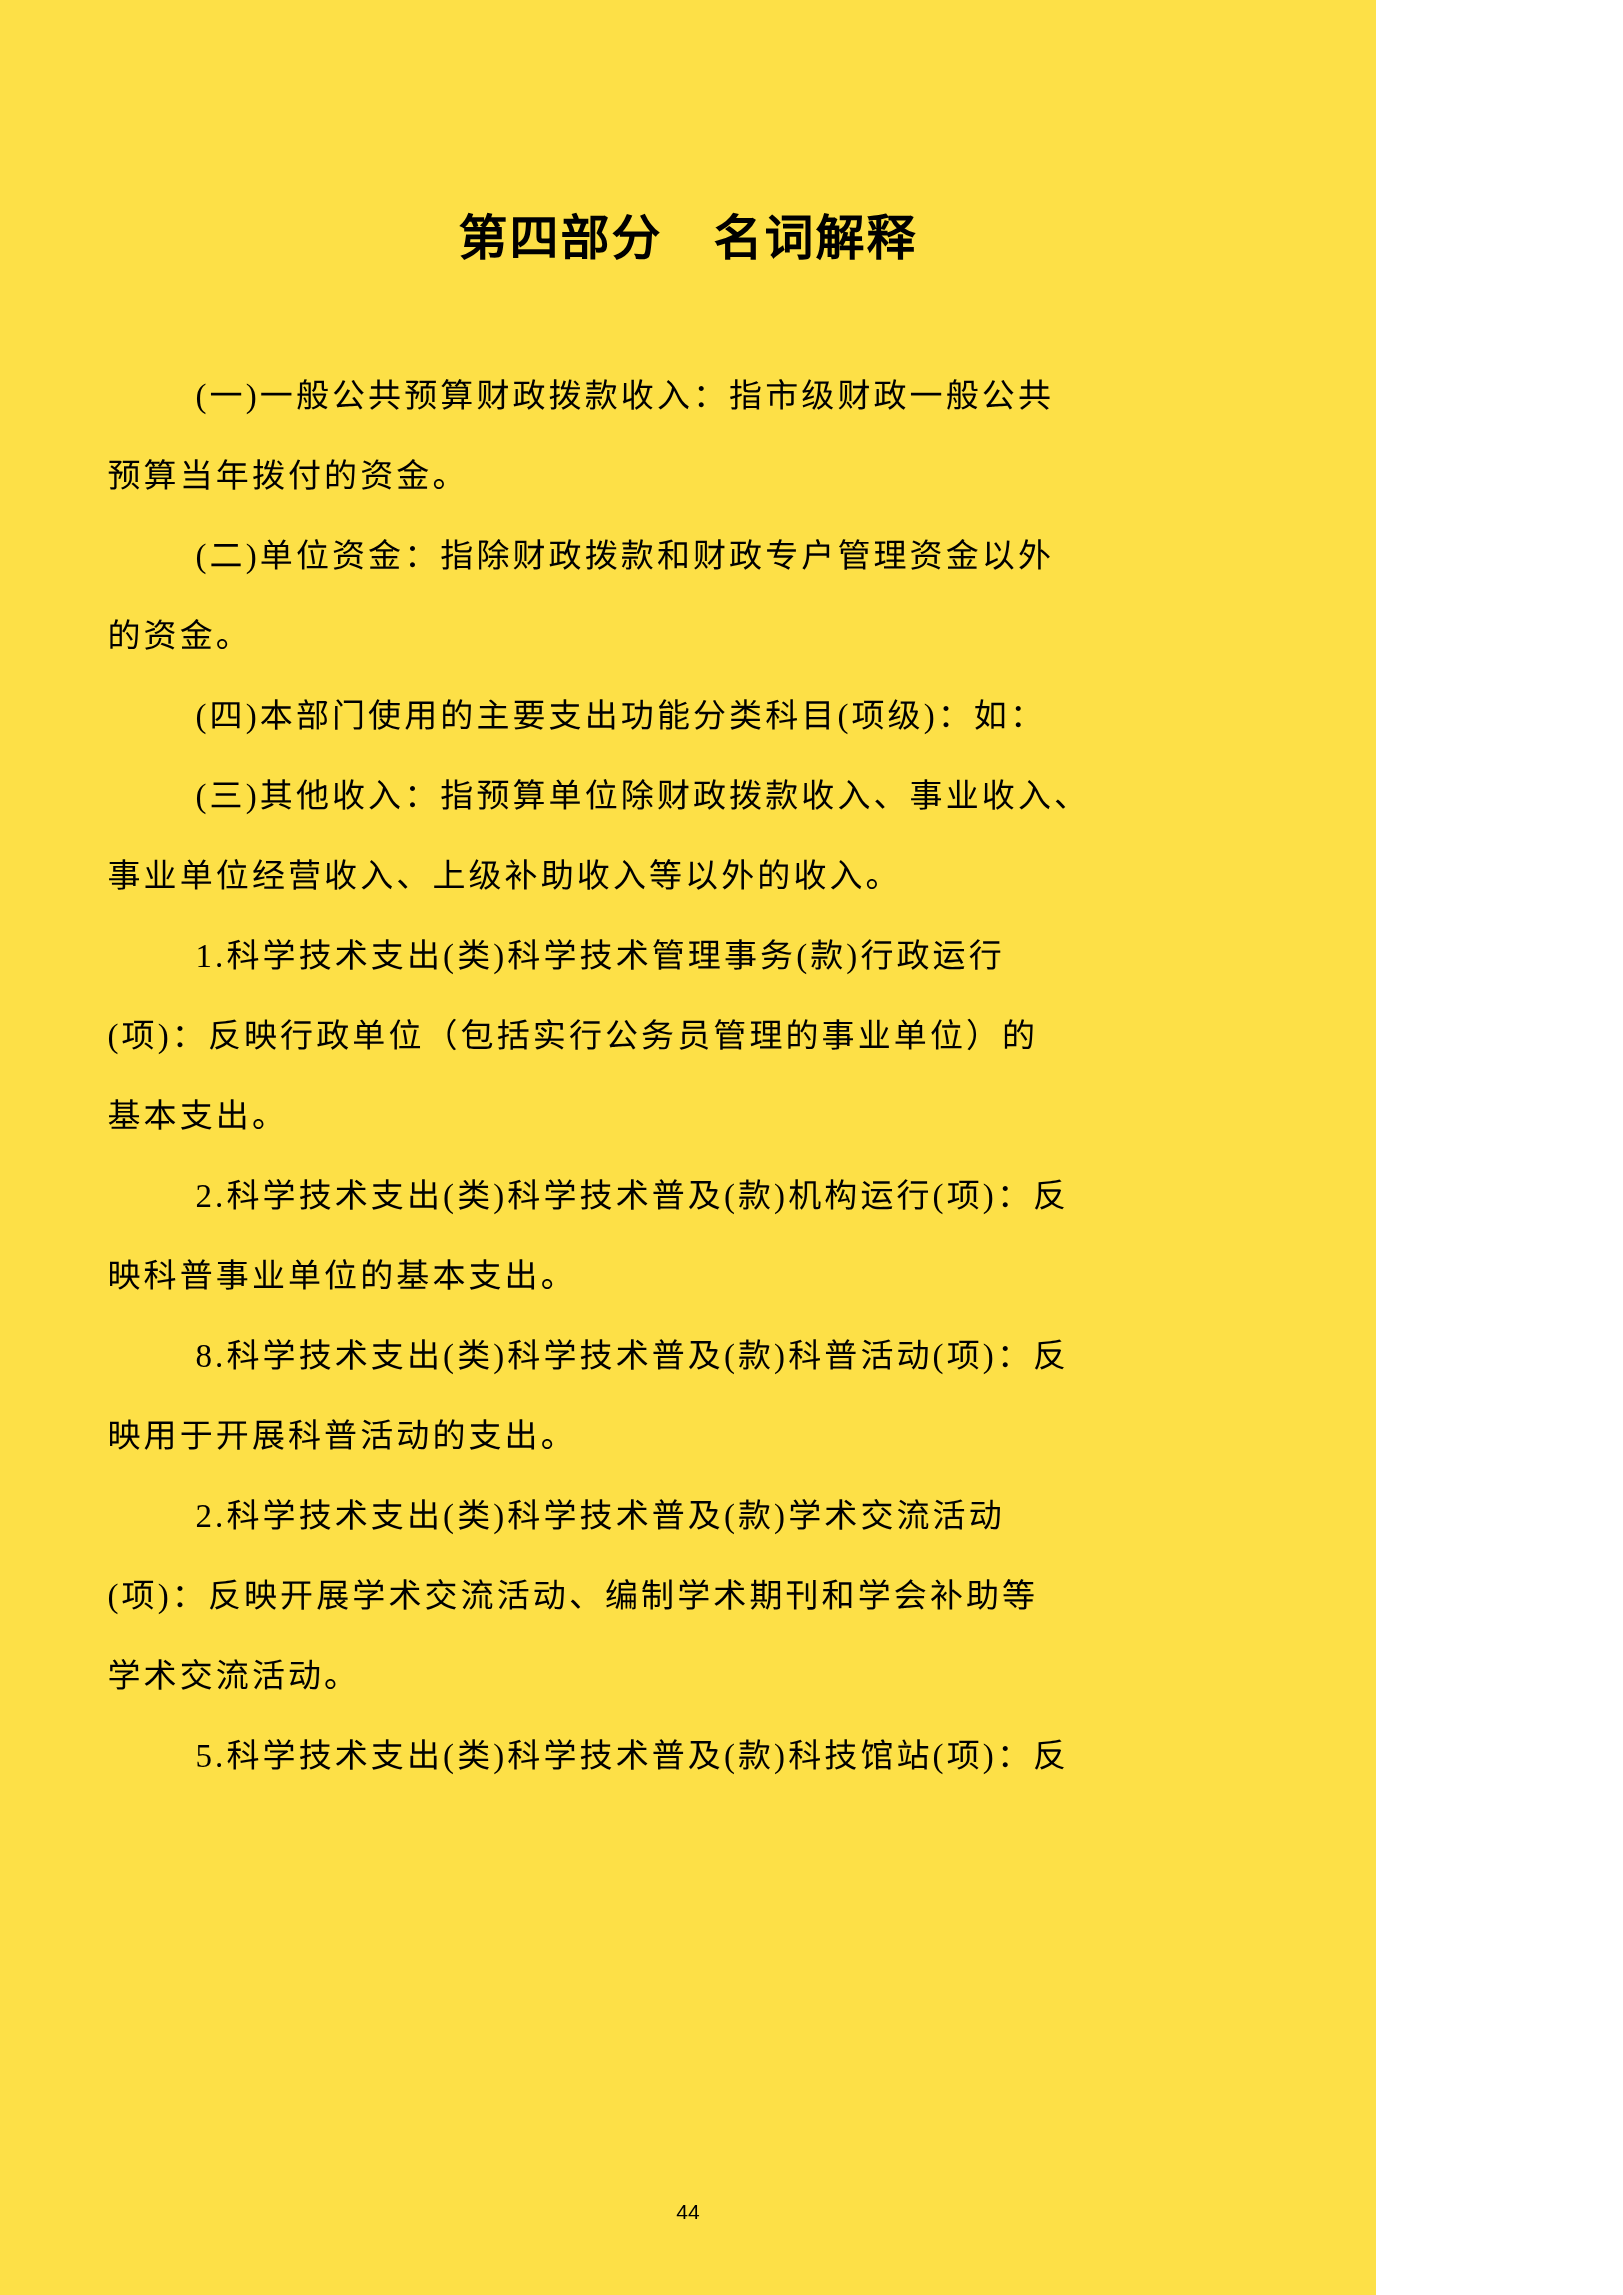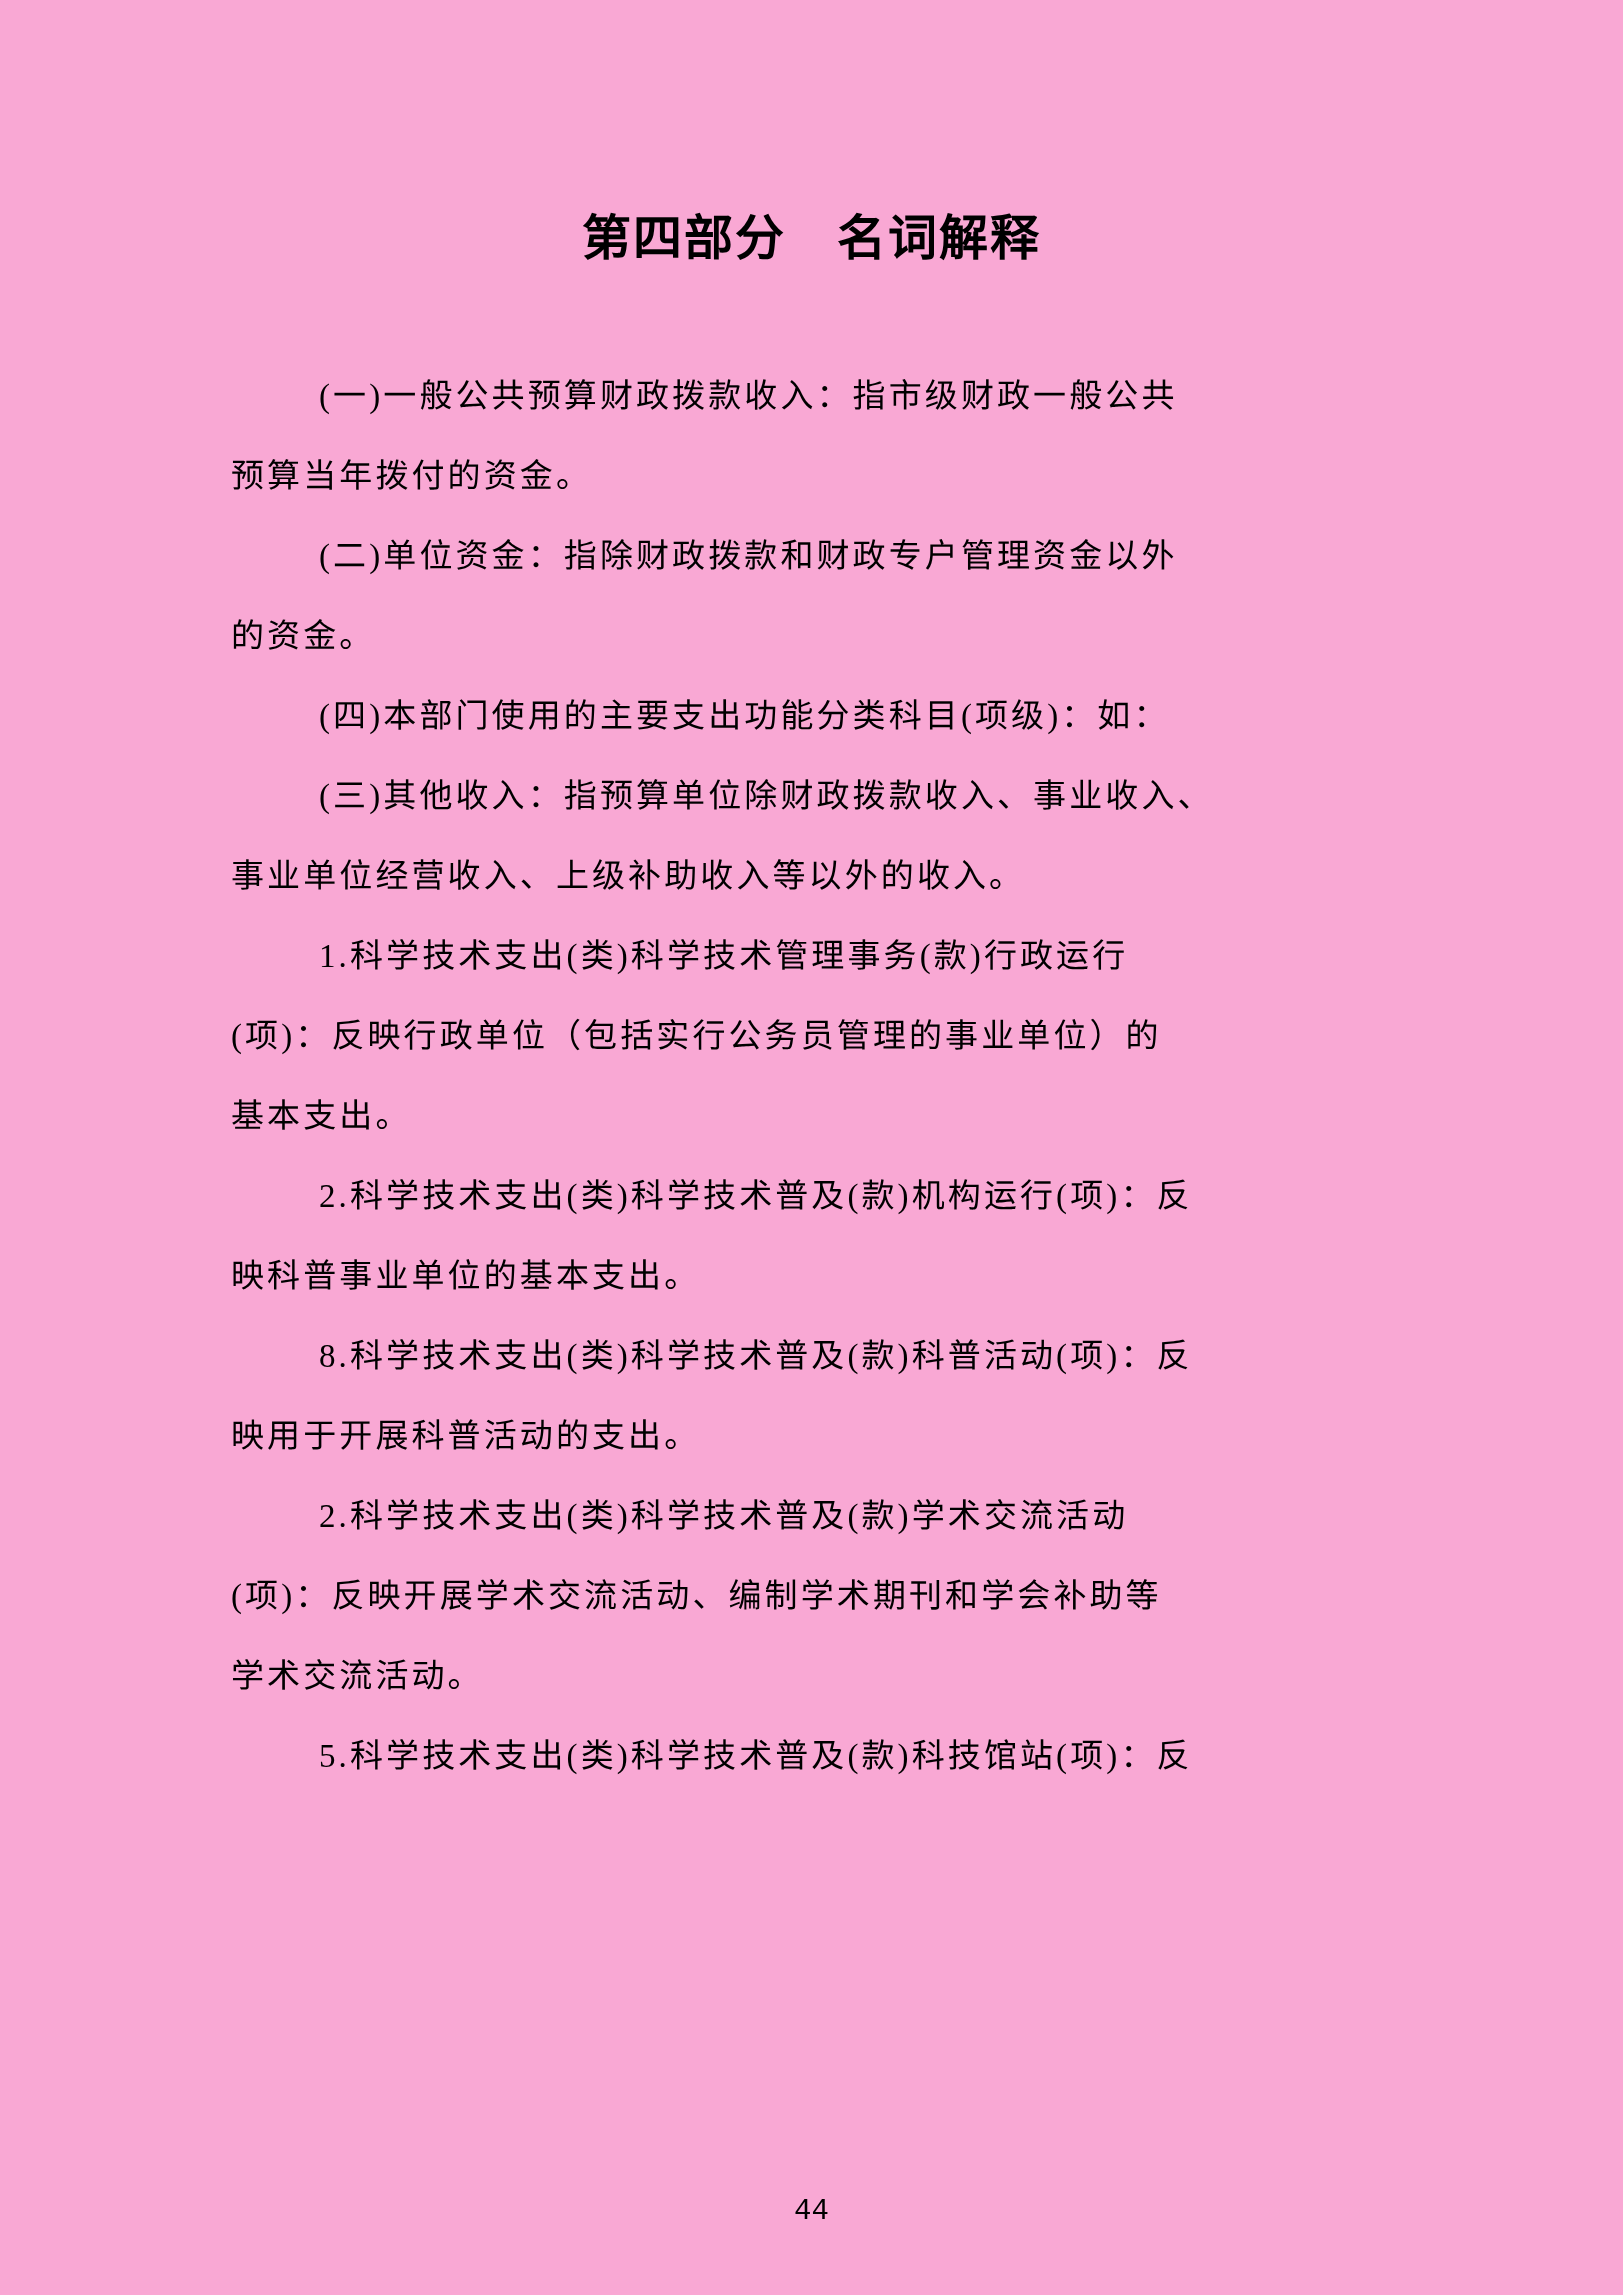--- a/index.html
+++ b/index.html
@@ -3,23 +3,23 @@
 <meta charset="utf-8">
 <title>第四部分 名词解释</title>
 <style>
   html, body {
     margin: 0;
     padding: 0;
     background: #ffffff;
   }
   .page {
     position: relative;
-    width: 1623px;
+    width: 1376px;
     height: 2295px;
-    background: #f9a8d4;
+    background: #fde047;
     color: #000000;
     overflow: hidden;
     font-family: "Liberation Serif", "DejaVu Serif", serif;
   }
   .doc-title {
     margin: 202px 0 0 0;
     text-align: center;
     font-family: "Liberation Sans", "DejaVu Sans", sans-serif;
     font-weight: bold;
     font-size: 49px;
@@ -45,23 +45,23 @@
   }
   .line.indent {
     text-indent: 88px;
   }
   .page-num {
     position: absolute;
     top: 2191px;
     left: 0;
     right: 0;
     text-align: center;
-    font-size: 29px;
+    font-size: 21px;
     line-height: 41px;
-    font-family: Liberation Mono, monospace;
+    font-family: Liberation Sans, sans-serif;
     color: #000000;
   }
 </style>
 </head>
 <body>
 
 <div class="page">
   <h1 class="doc-title">第四部分　名词解释</h1>
 
   <main class="content">

